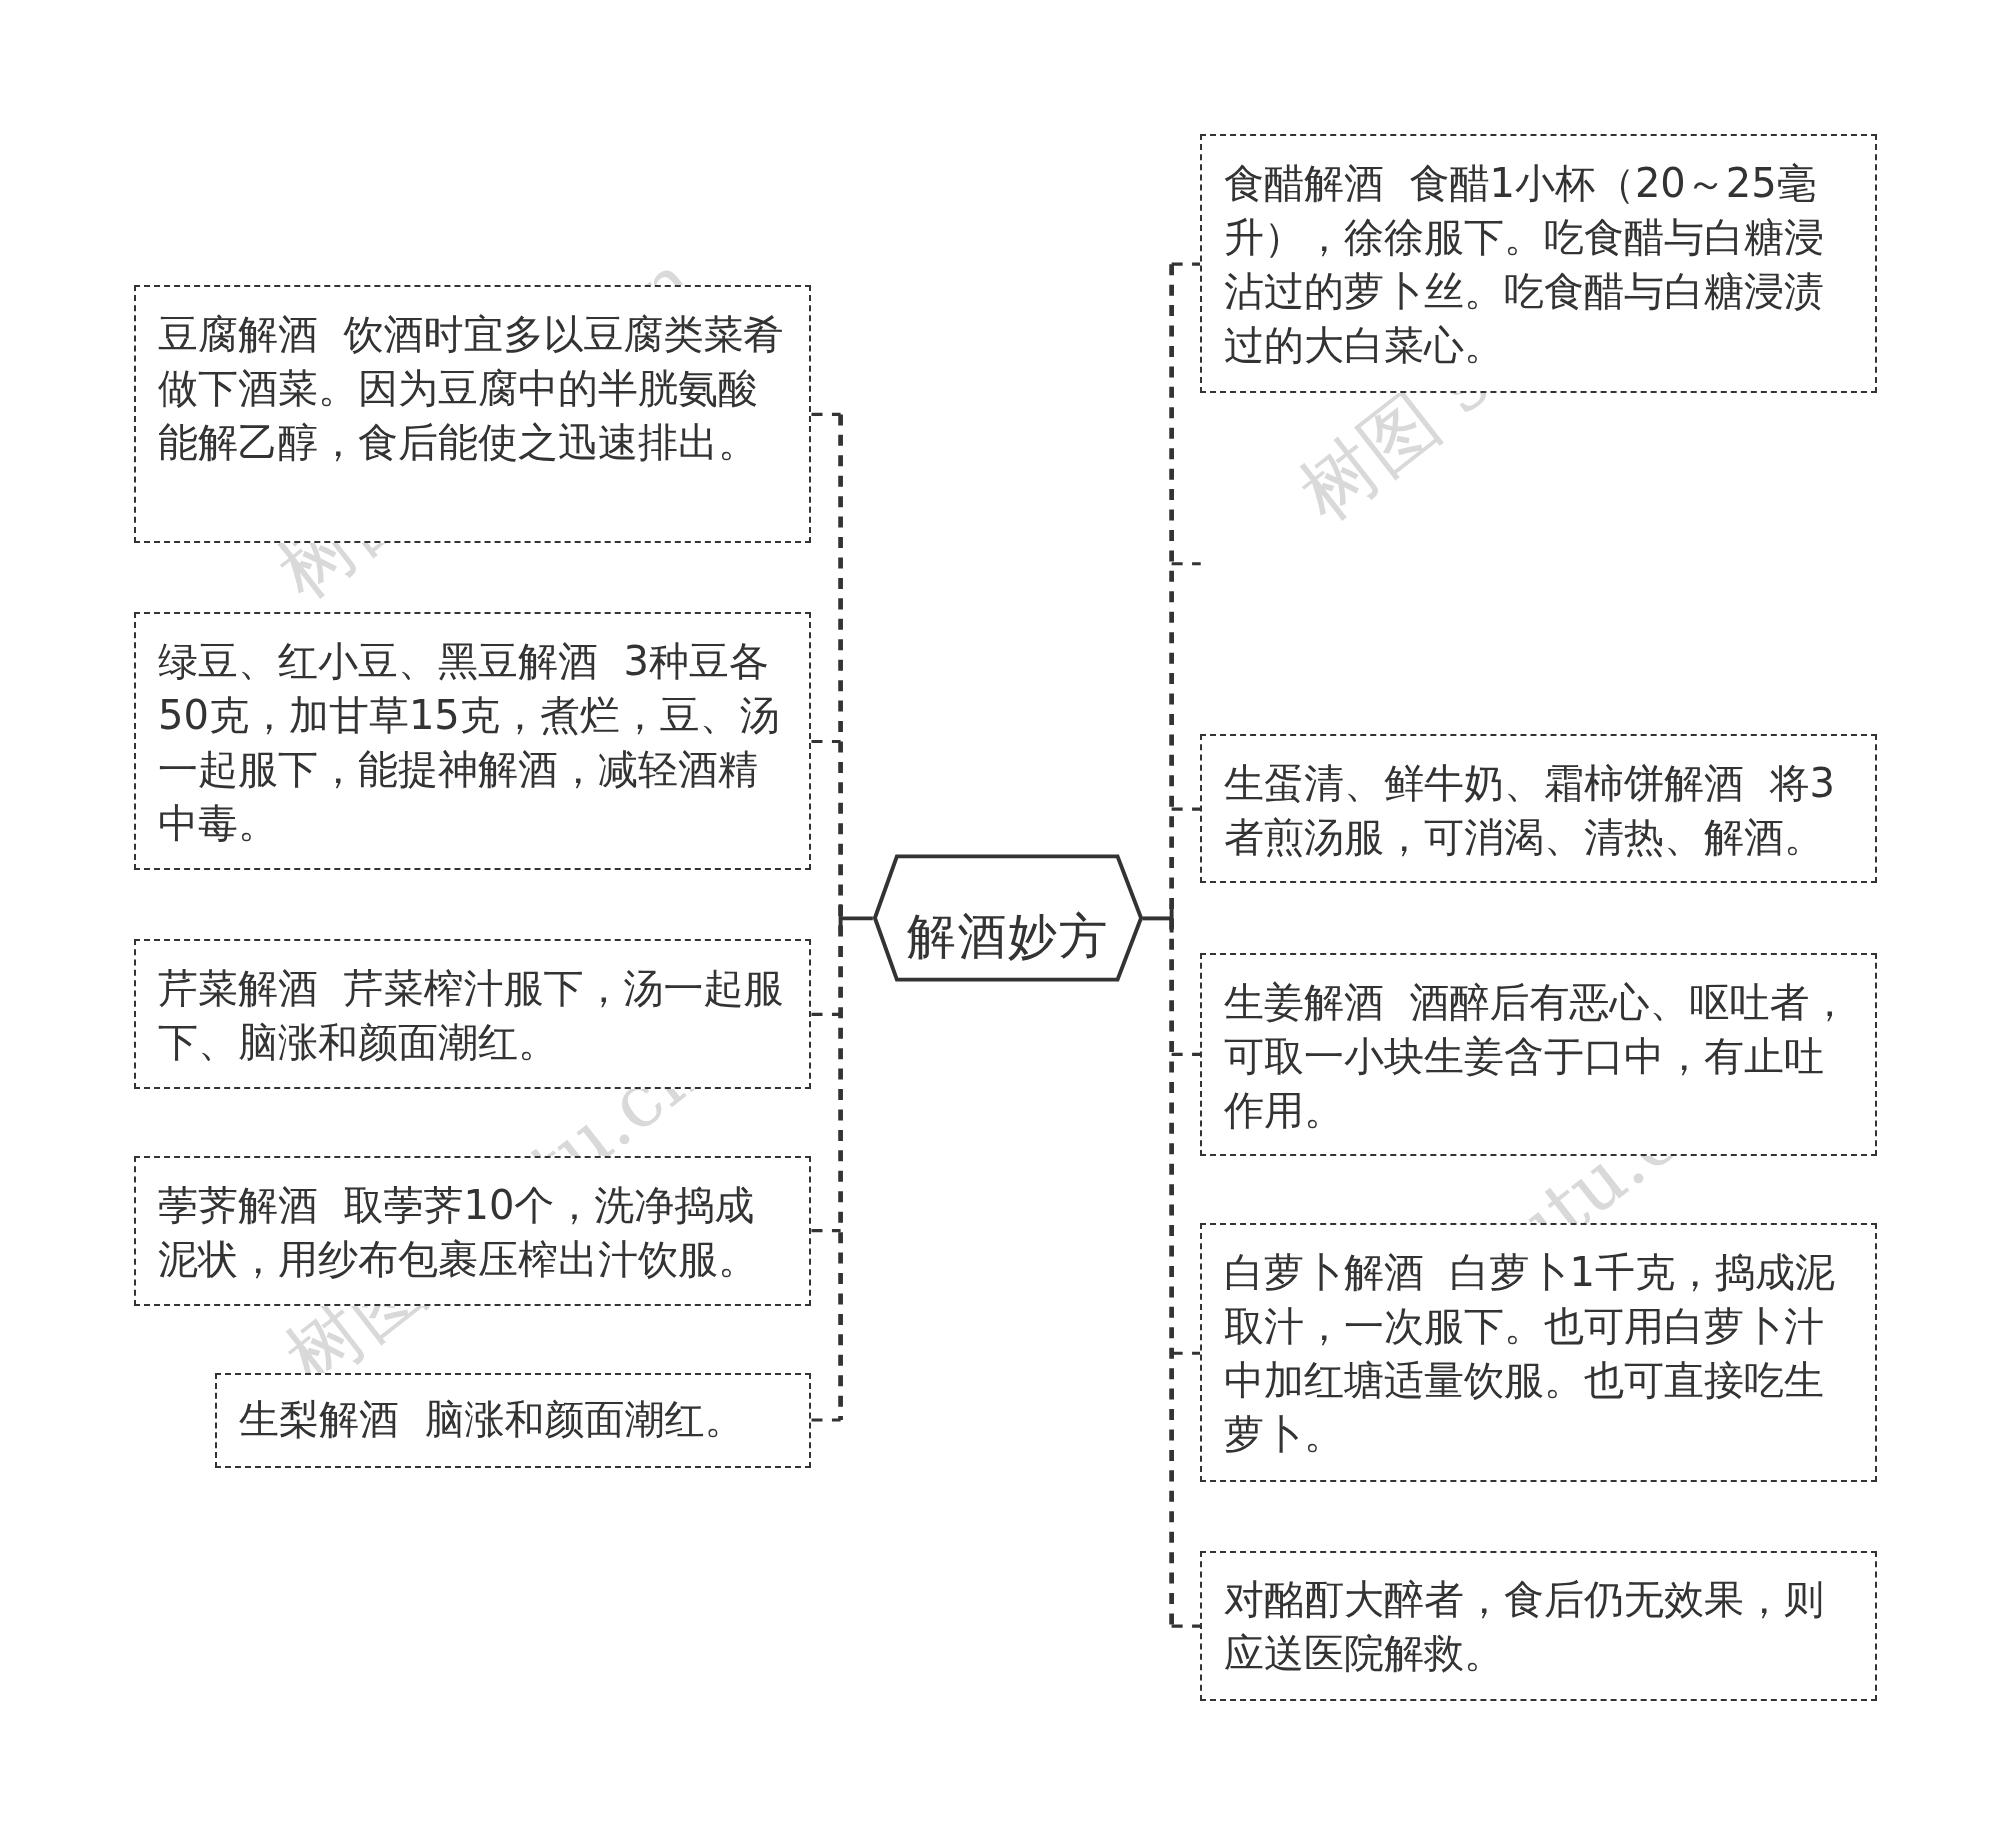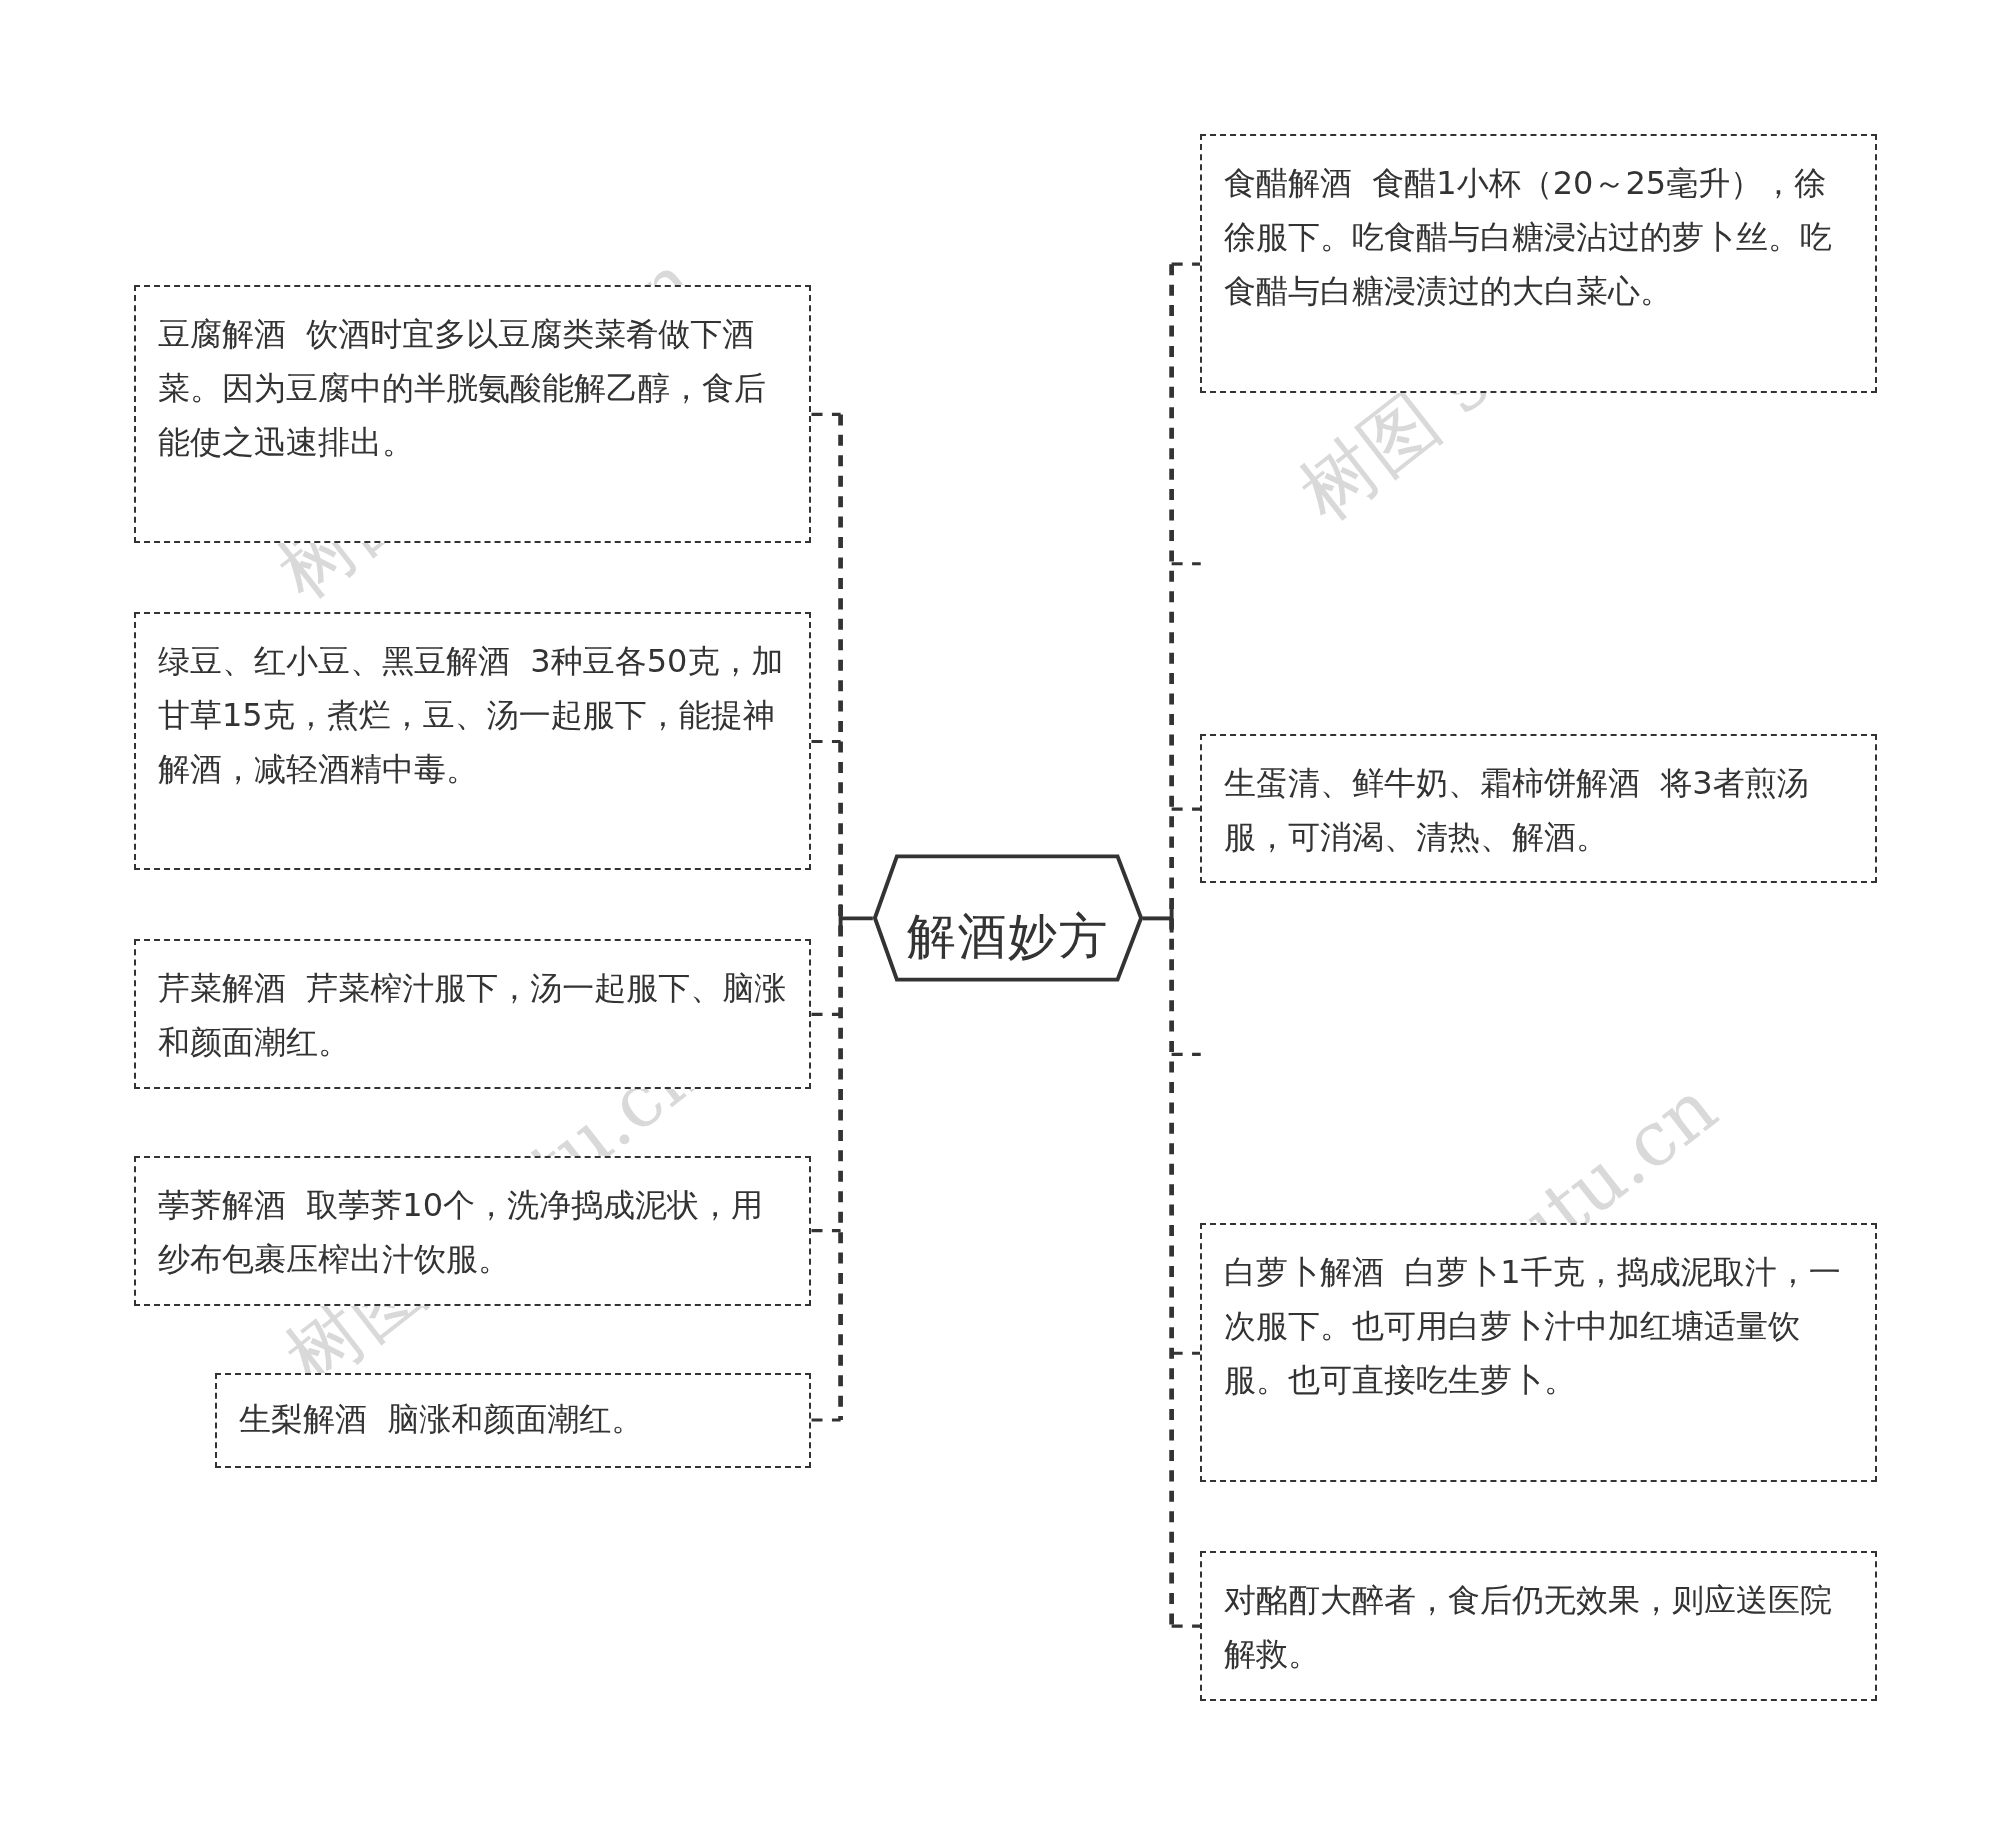--- a/index.html
+++ b/index.html
@@ -4,21 +4,21 @@
 <style>
   html, body { margin: 0; padding: 0; background: #ffffff; }
   body { width: 2013px; height: 1836px; position: relative; overflow: hidden;
          font-family: "DejaVu Sans", "Liberation Sans", sans-serif; color: #333333; }
   .canvas { position: absolute; left: 0; top: 0; width: 2013px; height: 1836px; }
   svg.links { position: absolute; left: 0; top: 0; width: 2013px; height: 1836px; }
   .node {
     position: absolute; box-sizing: border-box;
     border: 2.4px dashed #333333; background: #ffffff;
     padding: 20.4px 22px 20.4px 22px;
-    font-size: 32px; line-height: 54px; color: #333333;
+    font-size: 40px; line-height: 54px; color: #333333;
     word-break: break-all; white-space: pre-wrap;
   }
   .root {
     position: absolute; left: 873px; top: 854px; width: 270px; height: 128px;
   }
   .root svg { position: absolute; left: 0; top: 0; }
   .root-label {
     position: absolute; left: 0; top: 0; width: 270px; height: 165px;
     display: flex; align-items: center; justify-content: center;
     font-size: 49px; color: #333333; letter-spacing: 1.6px;
@@ -74,17 +74,18 @@
 
   <div class="root">
     <svg width="270" height="128" viewBox="0 0 343 163">
       <polygon points="2,81.5 30,3 311,3 341,81.5 311,160 30,160" fill="#ffffff" stroke="#333333" stroke-width="5"></polygon>
     </svg>
     <div class="root-label">解酒妙方</div>
   </div>
 
   <div class="node" style="left:1200px; top:134px; width:677px; height:259px;">食醋解酒  食醋1小杯（20～25毫升），徐徐服下。吃食醋与白糖浸沾过的萝卜丝。吃食醋与白糖浸渍过的大白菜心。</div>
   <div class="node" style="left:1200px; top:734px; width:677px; height:149px;">生蛋清、鲜牛奶、霜柿饼解酒  将3者煎汤服，可消渴、清热、解酒。</div>
+  <div class="node" style="left:1200px; top:953px; width:677px; height:203px;">生姜解酒  酒醉后有恶心、呕吐者，可取一小块生姜含于口中，有止吐作用。</div>
   <div class="node" style="left:1200px; top:1223px; width:677px; height:259px;">白萝卜解酒  白萝卜1千克，捣成泥取汁，一次服下。也可用白萝卜汁中加红塘适量饮服。也可直接吃生萝卜。</div>
   <div class="node" style="left:1200px; top:1551px; width:677px; height:150px;font-family:Liberation Serif, serif;">对酩酊大醉者，食后仍无效果，则应送医院解救。</div>
 
 </div>
 
 
 </body></html>

